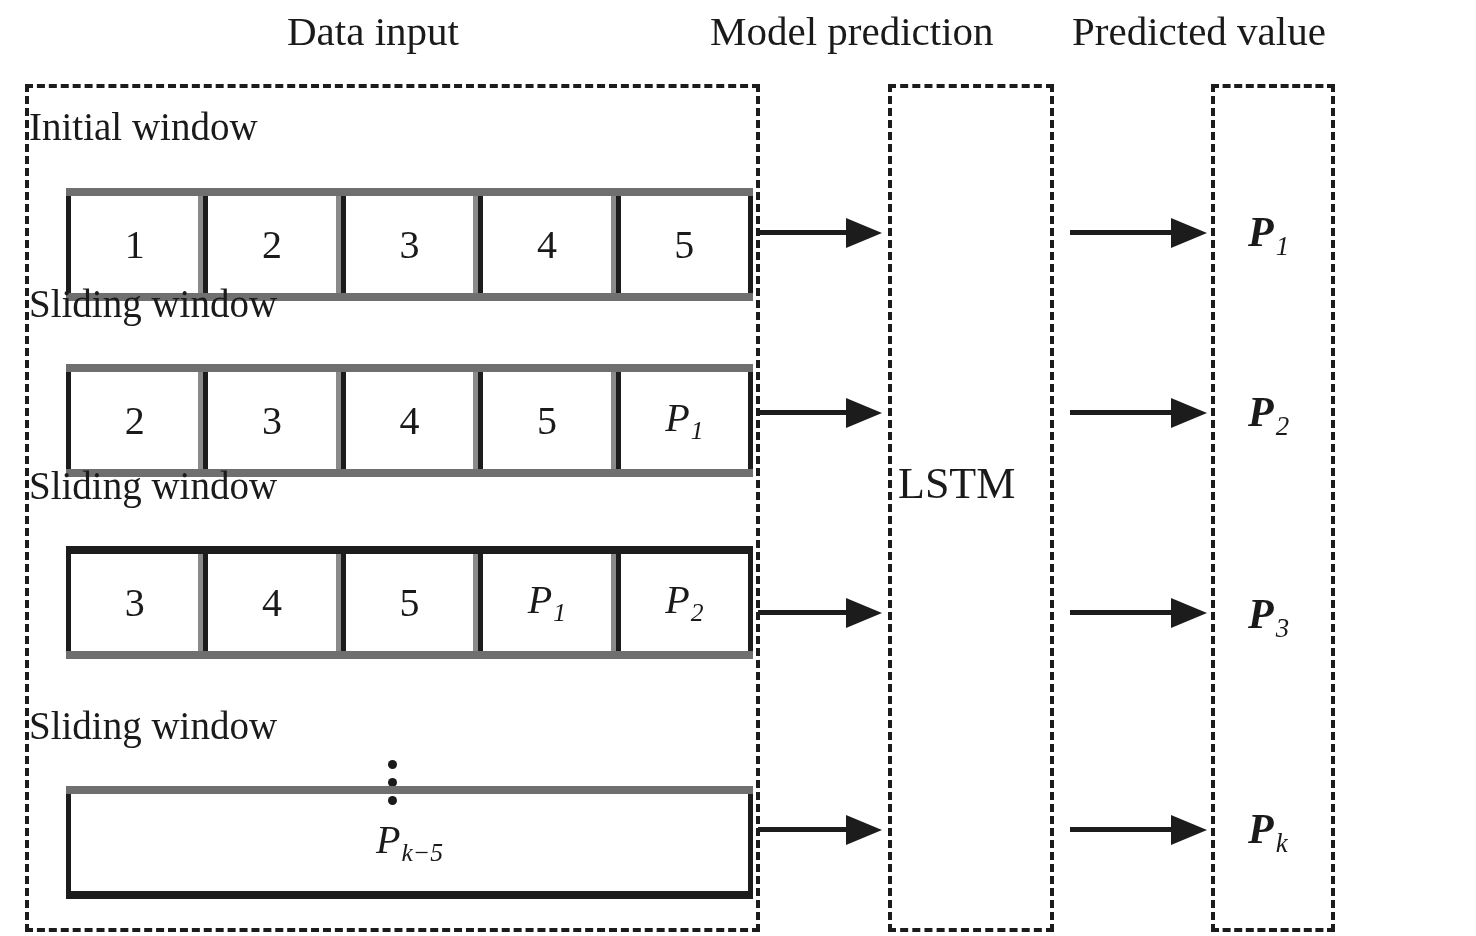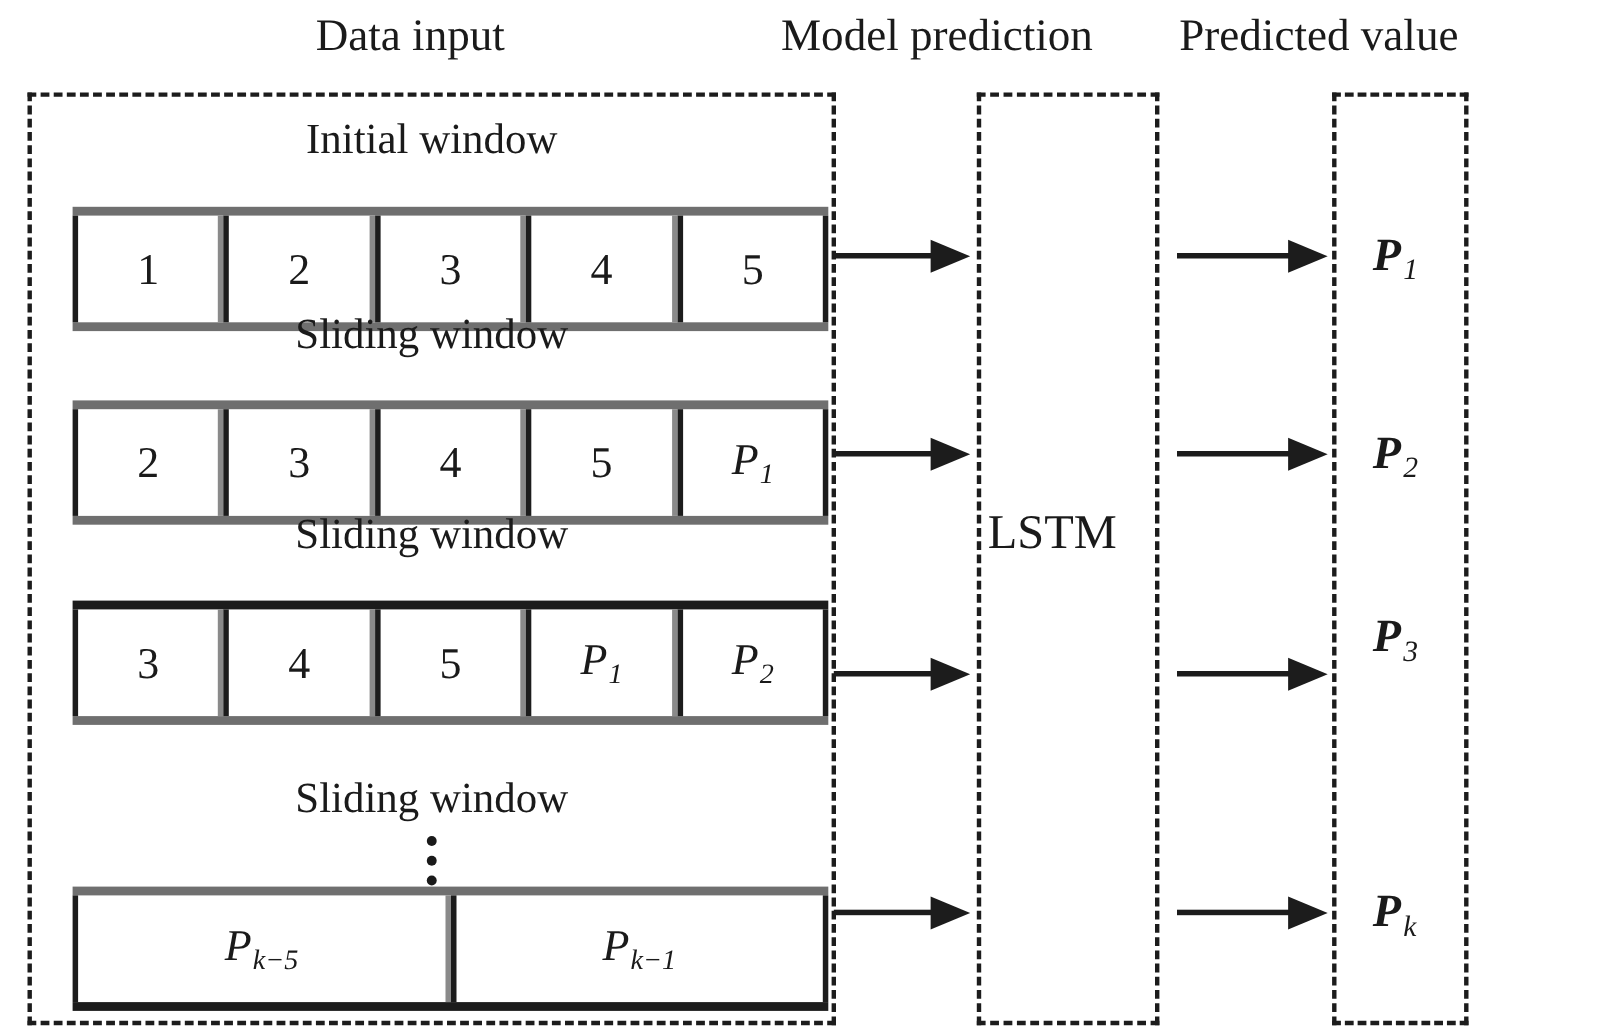--- a/index.html
+++ b/index.html
@@ -38,40 +38,39 @@
   }
   #panel-data-input { left: 25px;   top: 84px; width: 735px;  height: 848px; }
   #panel-model      { left: 888px;  top: 84px; width: 166px;  height: 848px; }
   #panel-predicted  { left: 1211px; top: 84px; width: 124px;  height: 848px; }
 
   
   .window-group { position: absolute; left: 0; width: 100%; }
   .window-title {
     position: absolute;
     width: 100%;
-    text-align: center;
     font-size: 39px;
     line-height: 1;
     white-space: nowrap;
     color: #1a1a1a;
   }
 
   
   .cell-row {
     position: absolute;
     left: 37px;
     width: 687px;
     height: 113px;
     display: flex;
     box-sizing: border-box;
     border-top: 8px solid #6f6f6f;
     border-bottom: 8px solid #6f6f6f;
   }
   .cell-row.dark-top    { border-top-color: #1c1c1c; }
-  .cell-row.dark-bottom { border-bottom-color: #1c1c1c; margin-top: 20px; }
+  .cell-row.dark-bottom { border-bottom-color: #1c1c1c; }
 
   .cell {
     flex: 1 1 0;
     position: relative;
     display: flex;
     align-items: center;
     justify-content: center;
     box-sizing: border-box;
     border-left: 5px solid #1c1c1c;
     border-right: 5px solid #8a8a8a;
@@ -218,40 +217,37 @@
         <span class="dot"></span>
         <span class="dot"></span>
     </div>
 
     <div class="window-group">
       <div class="window-title" style="top:618px;">Sliding window</div>
       <div class="cell-row dark-bottom" style="top:698px;">
         <div class="cell">
           <span class="math"><i>P</i><sub>k−5</sub></span>
         </div>
-        <div class="cell">
-          <span class="math"><i>P</i><sub>k−1</sub></span>
-        </div>
       </div>
     </div>
 
   </div>
 
   <div class="dashed-panel" id="panel-model"></div>
   <div id="lstm-label">LSTM</div>
 
   <div class="dashed-panel" id="panel-predicted"></div>
 
   <div class="pred-label" style="top:211px;">
     <i>P</i><sub>1</sub>
   </div>
   <div class="pred-label" style="top:391px;">
     <i>P</i><sub>2</sub>
   </div>
-  <div class="pred-label" style="top:558px;">
+  <div class="pred-label" style="top:593px;">
     <i>P</i><sub>3</sub>
   </div>
   <div class="pred-label" style="top:808px;">
     <i>P</i><sub>k</sub>
   </div>
 
   <div class="arrow" style="left:758px; top:216px; width:126px;">
     <div class="shaft" style="width:92px;"></div>
       <div class="head" style="left:88px;"></div>
   </div>

